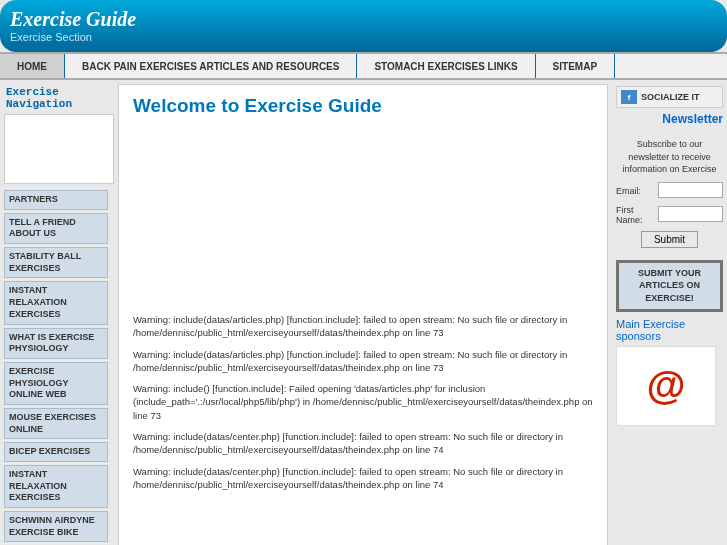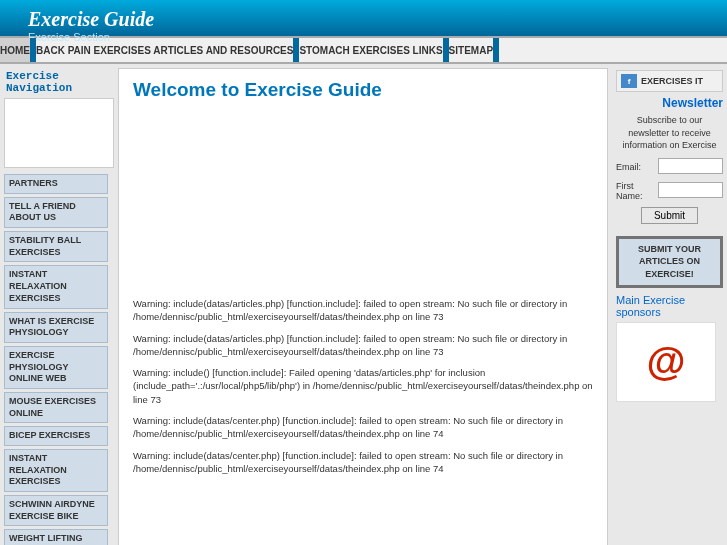--- a/index.html
+++ b/index.html
@@ -1,22 +1,23 @@
 <!DOCTYPE html>
 <html><head>
   <meta charset="utf-8">
   <style>
     * { margin: 0; padding: 0; box-sizing: border-box; }
     body { font-family: Arial, sans-serif; font-size: 11px; background: #e8e8e8; width: 727px; }
 
     
     #header {
       background: linear-gradient(to bottom, #00aadd, #0088bb, #006699);
-      padding: 8px 10px 4px 28px;
-      height: 36px;
+      padding: 8px 10px 4px 10px;
+      height: 52px;
+      border-radius: 16px;
     }
     #header-title {
       font-size: 20px;
       font-weight: bold;
       color: #fff;
       font-style: italic;
       font-family: Georgia, serif;
     }
     #header-subtitle {
       font-size: 11px;
@@ -26,27 +27,27 @@
     
     #navbar {
       background: #f0f0f0;
       border-top: 2px solid #aaa;
       border-bottom: 2px solid #aaa;
       display: flex;
       align-items: stretch;
       height: 28px;
     }
     .nav-item {
-      padding: 0 0;
+      padding: 0 17px;
       font-size: 10px;
       font-weight: bold;
       color: #333;
       display: flex;
       align-items: center;
-      border-right: 6px solid #0369a1;
+      border-right: 1px solid #0369a1;
       cursor: pointer;
       white-space: nowrap;
     }
     .nav-item:first-child {
       background: #d0d0d0;
     }
 
     
     #main-layout {
       display: flex;
@@ -171,21 +172,21 @@
       justify-content: center;
       font-size: 8px;
       color: white;
       font-weight: bold;
     }
     #newsletter-title {
       font-size: 12px;
       font-weight: bold;
       color: #0066cc;
       text-align: right;
-      margin-bottom: 4px;
+      margin-bottom: 12px;
     }
     #newsletter-desc {
       font-size: 9px;
       color: #333;
       margin-bottom: 6px;
       line-height: 1.4;
       text-align: center;
     }
     .newsletter-label {
       font-size: 9px;
@@ -291,21 +292,21 @@
         <p class="warning-text">Warning: include(datas/articles.php) [function.include]: failed to open stream: No such file or directory in /home/dennisc/public_html/exerciseyourself/datas/theindex.php on line 73</p>
         <p class="warning-text">Warning: include() [function.include]: Failed opening 'datas/articles.php' for inclusion (include_path='.:/usr/local/php5/lib/php') in /home/dennisc/public_html/exerciseyourself/datas/theindex.php on line 73</p>
         <p class="warning-text">Warning: include(datas/center.php) [function.include]: failed to open stream: No such file or directory in /home/dennisc/public_html/exerciseyourself/datas/theindex.php on line 74</p>
         <p class="warning-text">Warning: include(datas/center.php) [function.include]: failed to open stream: No such file or directory in /home/dennisc/public_html/exerciseyourself/datas/theindex.php on line 74</p>
       </div>
   </div>
 
   <div id="right-sidebar">
     <div id="socialize-bar">
       <div id="socialize-icon">f</div>
-      <span>EXERCISES IT</span>
+      <span>SOCIALIZE IT</span>
     </div>
     <div id="newsletter-title">Newsletter</div>
     <div id="newsletter-desc">Subscribe to our newsletter to receive information on Exercise</div>
     <div class="newsletter-row">
       <span class="newsletter-label">Email:</span>
       <input class="newsletter-input" type="text" style="">
     </div>
     <div class="clear"></div>
     <div class="newsletter-row">
       <span class="newsletter-label">First Name:</span>

